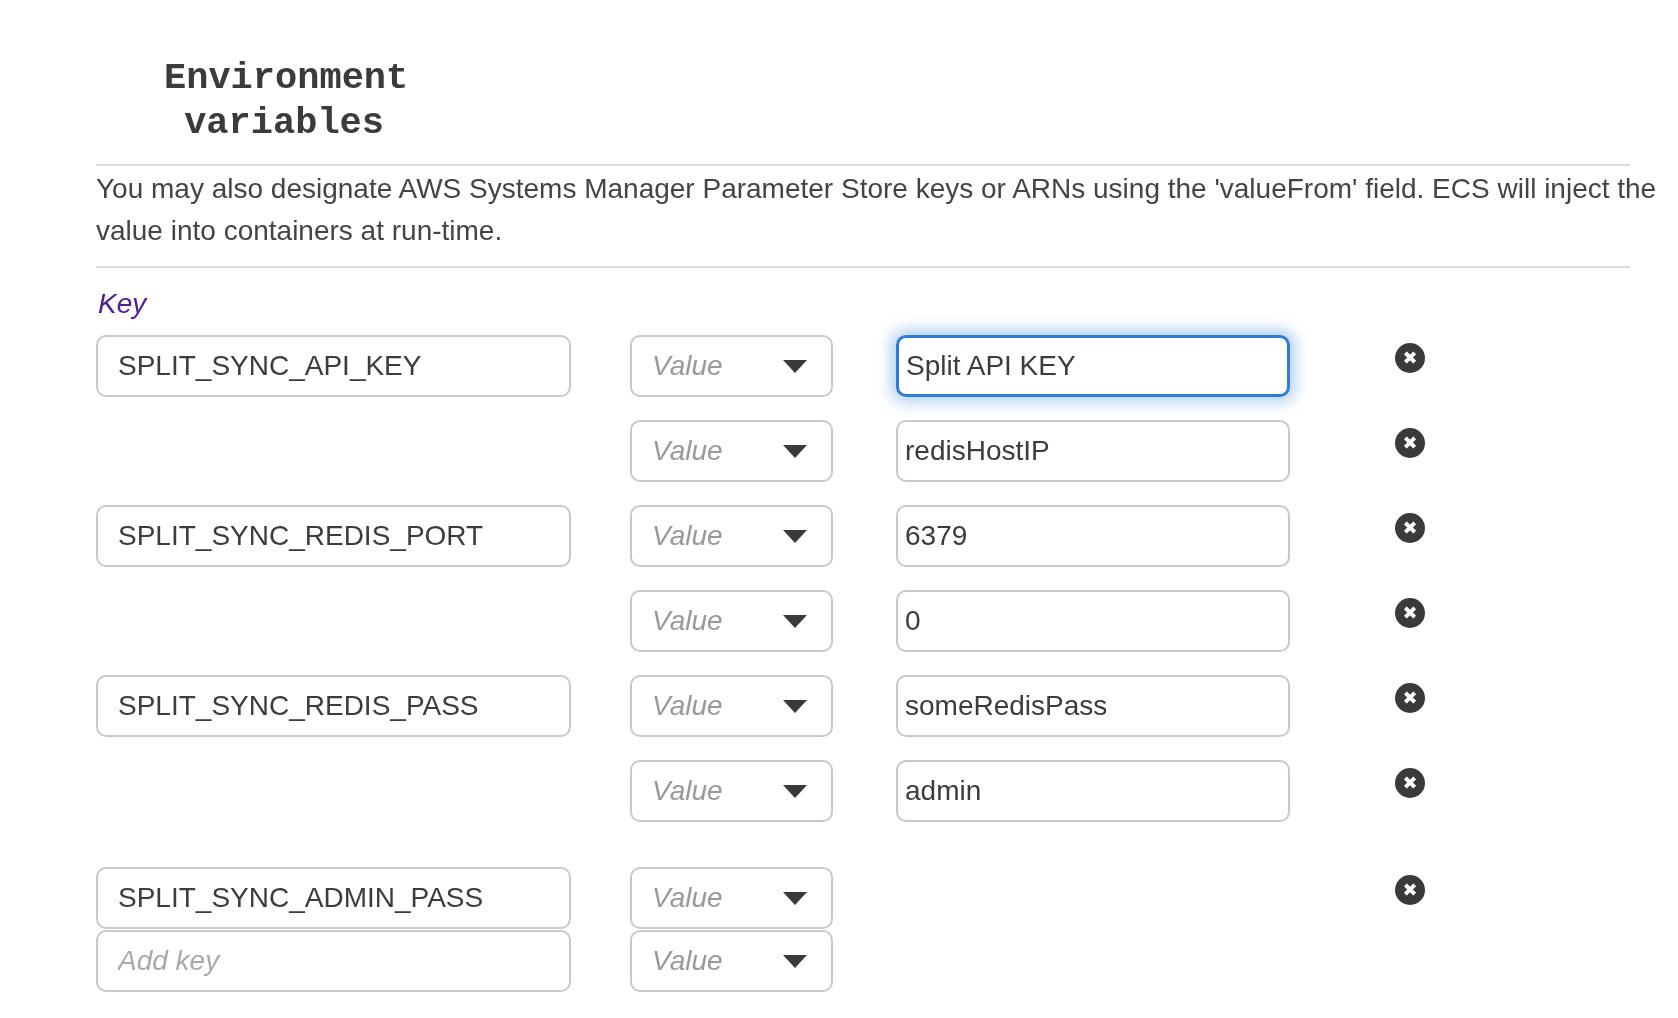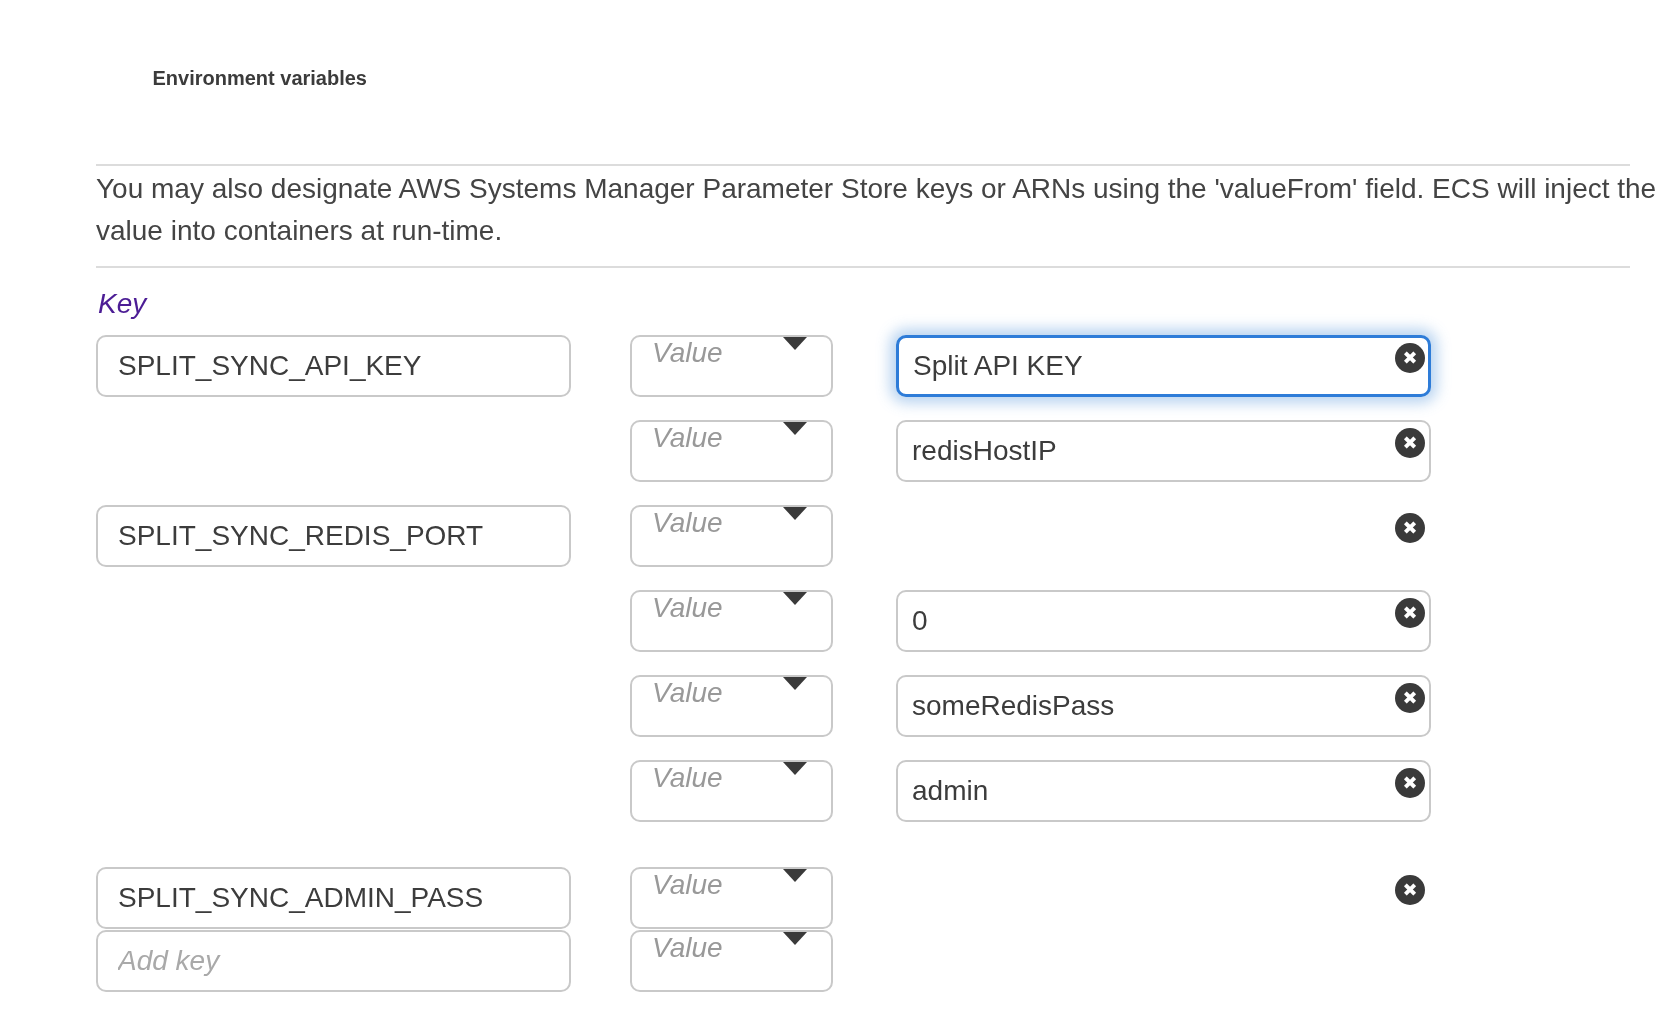--- a/index.html
+++ b/index.html
@@ -5,22 +5,22 @@
   html,body{margin:0;padding:0;background:#fff;}
   body{
     width:1678px;height:1018px;overflow:hidden;
     font-family:"Liberation Sans",sans-serif;
     -webkit-font-smoothing:antialiased;
   }
   .canvas{position:relative;width:1678px;height:1018px;background:#fff;}
 
   
   .field-label{
-    position:absolute;top:56px;left:147px;width:220px;
-    text-align:right;font-weight:bold;font-size:20px;line-height:45px;color:#3b3b3b;
+    position:absolute;top:56px;left:164px;width:220px;
+    text-align:right;font-weight:bold;font-size:37px;line-height:45px;color:#3b3b3b;font-family:Liberation Mono, monospace;
   }
 
   
   .divider{position:absolute;left:96px;width:1534px;height:2px;background:#dcdcdc;}
   .divider.d1{top:164px;}
   .divider.d2{top:266px;}
 
   
   .help{
     position:absolute;left:96px;top:168px;width:1590px;
@@ -36,33 +36,33 @@
   
   .row{position:absolute;left:96px;width:1500px;height:62px;}
 
   .inp{
     position:absolute;top:0;height:62px;box-sizing:border-box;
     border:2px solid #c9c9c9;border-radius:10px;background:#fff;
     font-family:"Liberation Sans",sans-serif;font-size:28px;color:#3c3c3c;
     padding:0 20px;outline:none;
   }
   .inp.key{left:0;width:475px;}
-  .inp.val{left:800px;width:535px;padding-left:14px;}
+  .inp.val{left:800px;width:394px;padding-left:7px;}
   .inp::placeholder{color:#a9a9a9;font-style:italic;opacity:1;}
   .inp.val.focus{
     border:3px solid #2e7cd8;
     box-shadow:0 0 14px 6px rgba(77,144,217,0.40);
   }
   .inp.val.disabled{background:#ececec;}
 
   
   .dropdown{
     position:absolute;left:534px;top:0;width:203px;height:62px;box-sizing:border-box;
     border:2px solid #c9c9c9;border-radius:10px;background:#fff;
-    display:flex;align-items:flex-start;justify-content:space-between;
+    display:flex;align-items:center;justify-content:space-between;
     padding:0 24px 0 20px;cursor:pointer;
   }
   .dropdown .ddl{font-size:28px;font-style:italic;color:#999;}
   .caret{
     width:0;height:0;
     border-left:12px solid transparent;border-right:12px solid transparent;
     border-top:13px solid #3a3a3a;
   }
 
   
@@ -113,37 +113,39 @@
         <span>✖</span>
       </button>
   </div>
 
   <div class="row" style="top:505px">
     <input class="inp key" type="text" value="SPLIT_SYNC_REDIS_PORT" style="">
     <div class="dropdown">
       <span class="ddl">Value</span>
       <span class="caret"></span>
     </div>
+    <input class="inp val" type="text" value="6379" style="">
     <button class="remove">
         <span>✖</span>
       </button>
   </div>
 
   <div class="row" style="top:590px">
     <div class="dropdown">
       <span class="ddl">Value</span>
       <span class="caret"></span>
     </div>
     <input class="inp val" type="text" value="0" style="">
     <button class="remove">
         <span>✖</span>
       </button>
   </div>
 
   <div class="row" style="top:675px">
+    <input class="inp key" type="text" value="SPLIT_SYNC_REDIS_PASS" style="">
     <div class="dropdown">
       <span class="ddl">Value</span>
       <span class="caret"></span>
     </div>
     <input class="inp val" type="text" value="someRedisPass" style="">
     <button class="remove">
         <span>✖</span>
       </button>
   </div>
 

